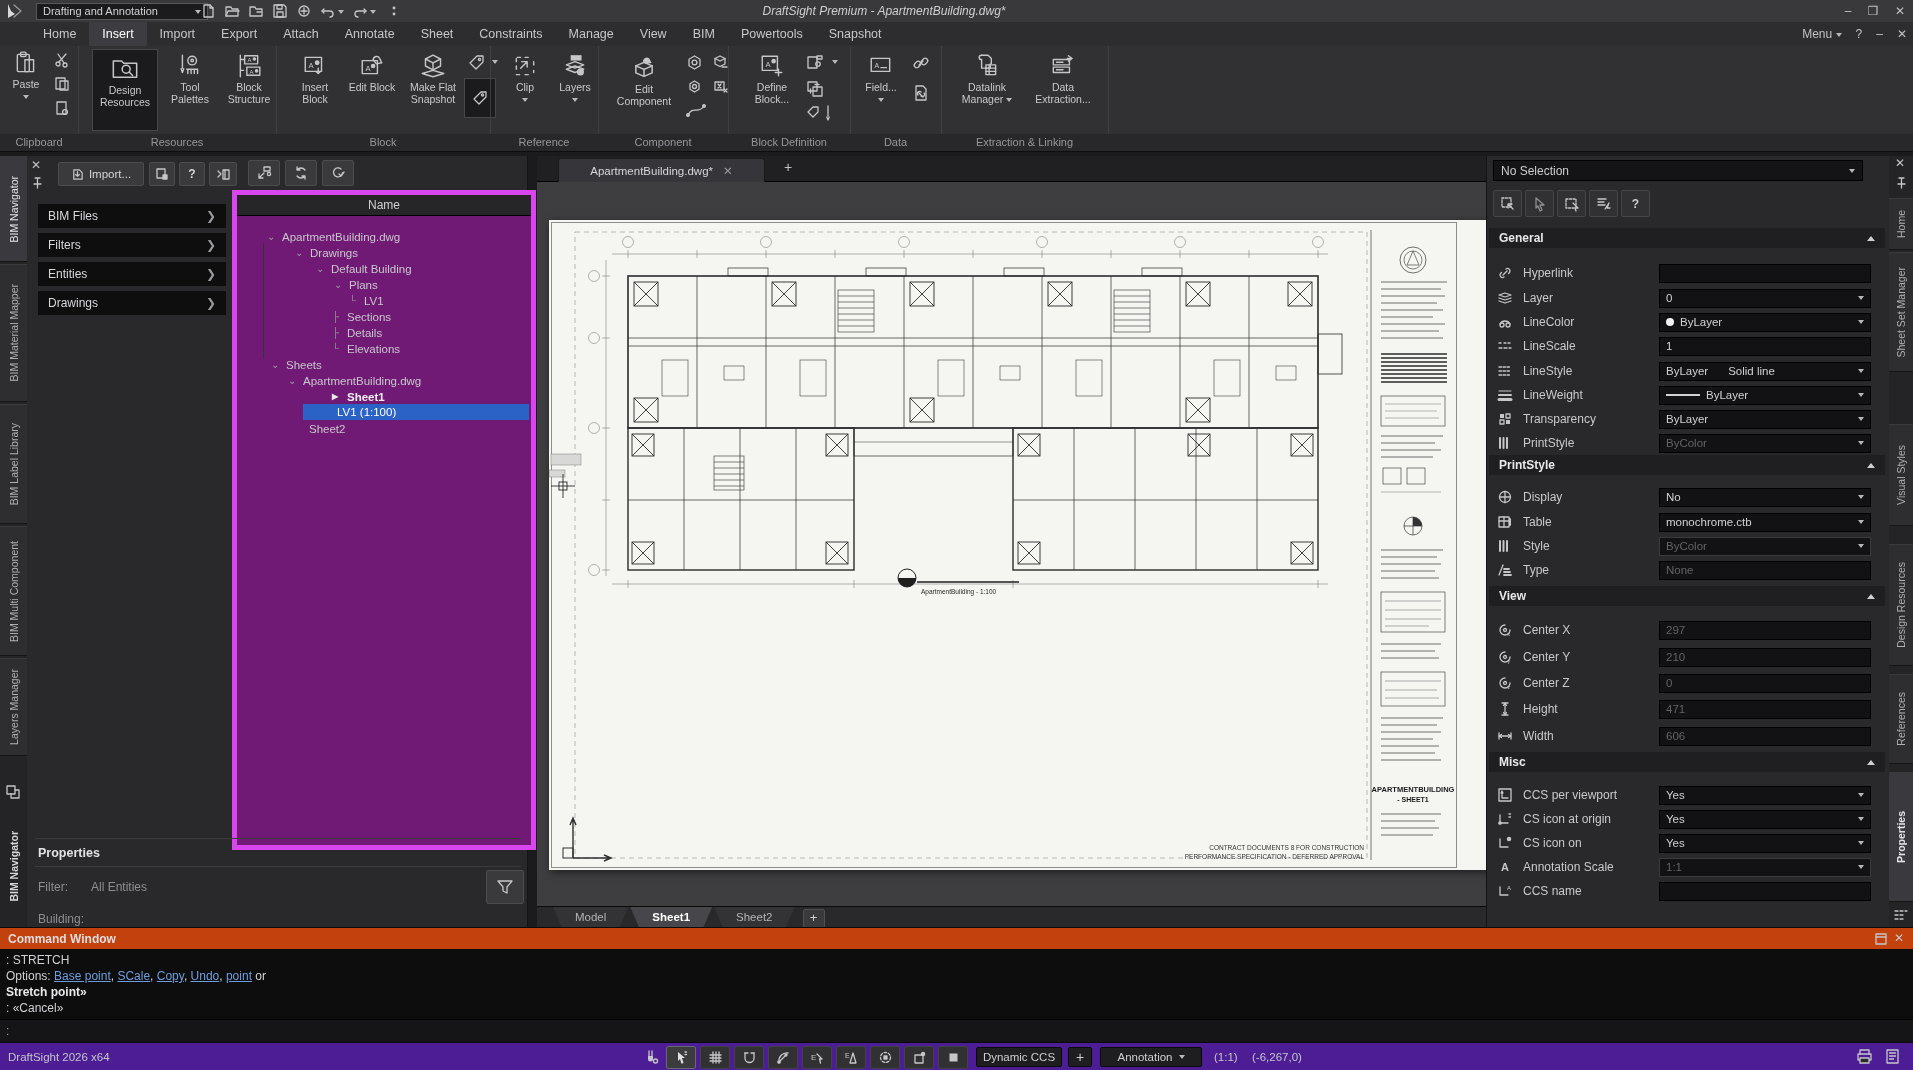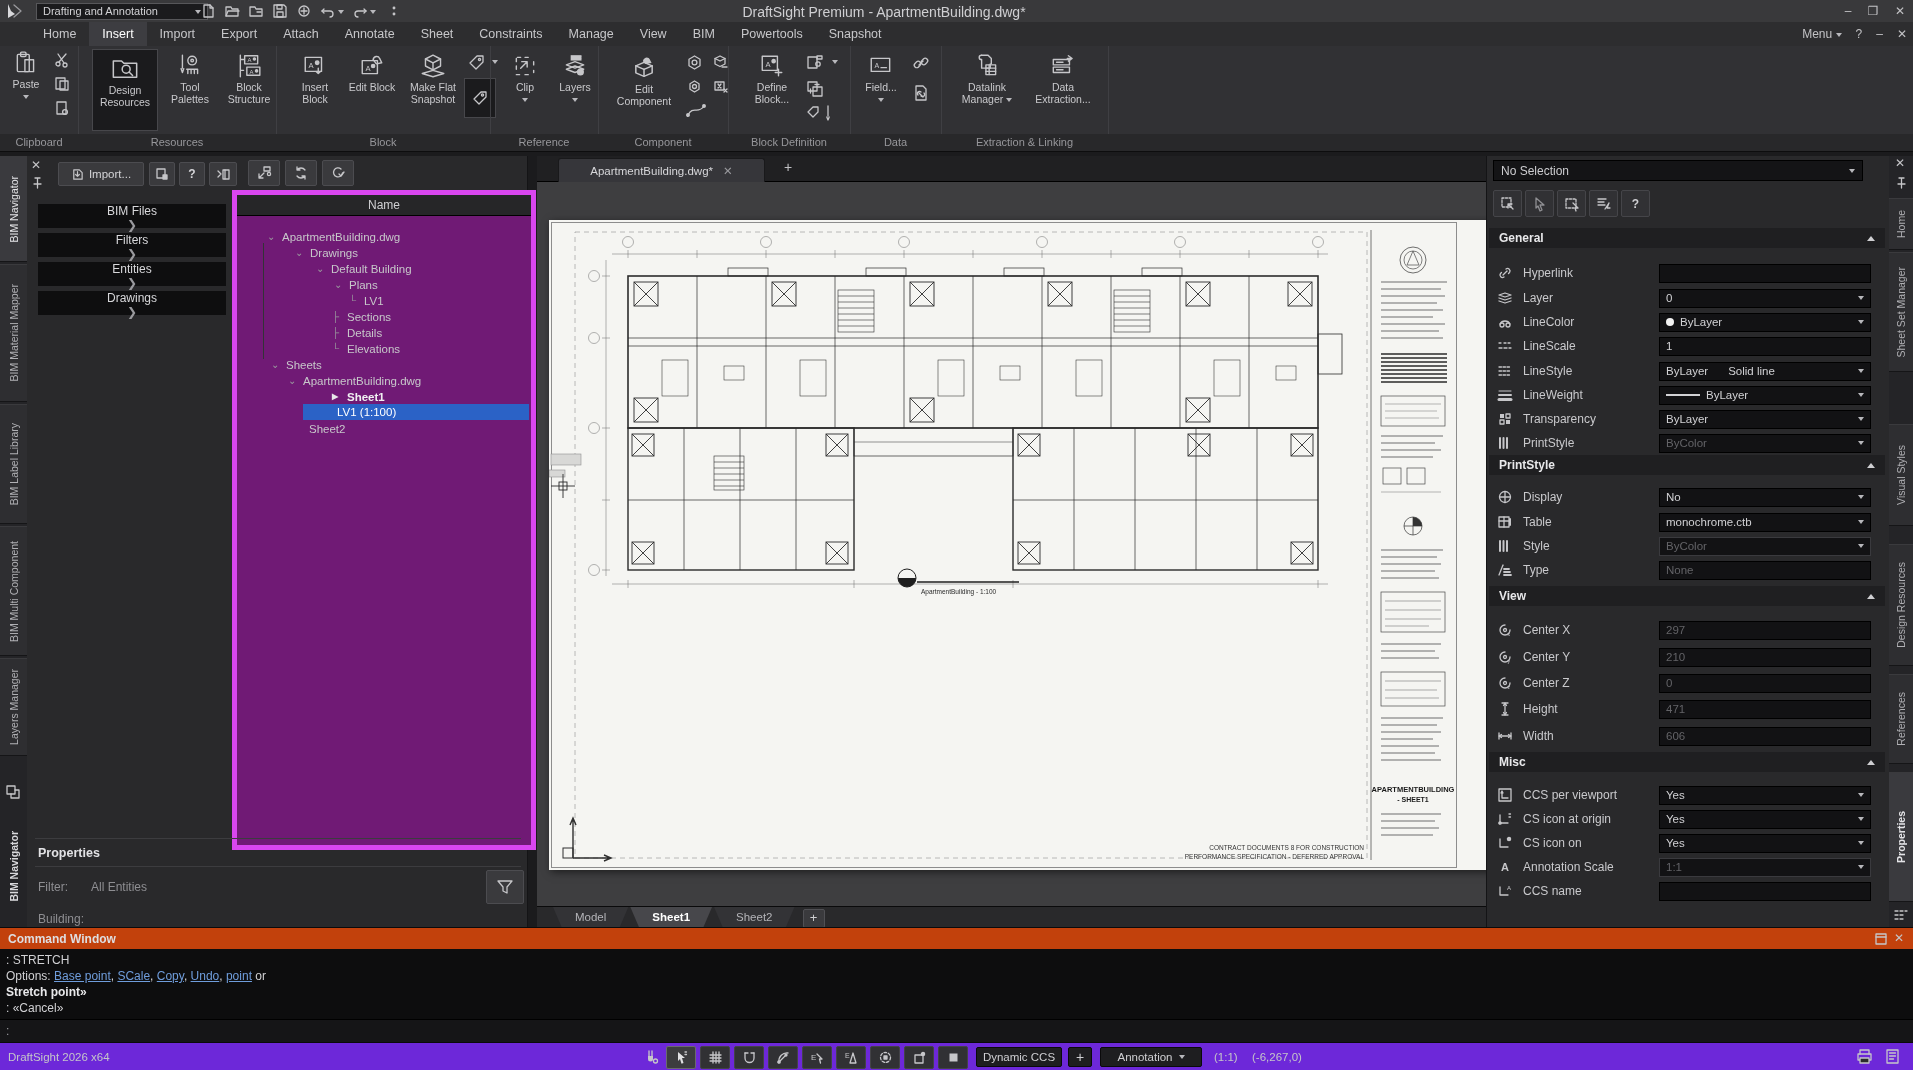--- a/index.html
+++ b/index.html
@@ -10,21 +10,21 @@
   svg.ic text{stroke:none;fill:#c6c6c9;font-family:"Liberation Sans",sans-serif;}
   svg.dk{stroke:#8f8f93;}
   .caret{width:0;height:0;border-left:3.5px solid transparent;border-right:3.5px solid transparent;border-top:4px solid #b8b8bc;display:inline-block;vertical-align:middle;}
   .tri-up{width:0;height:0;border-left:4px solid transparent;border-right:4px solid transparent;border-bottom:5px solid #cfcfd2;}
   
   #titlebar{left:0;top:0;width:1913px;height:22px;background:#39393b;border-bottom:1px solid #222;}
   #workspace{left:36px;top:3px;width:158px;height:15px;background:#1b1b1d;border:1px solid #57575a;
              color:#d2d2d5;font-size:11px;line-height:15px;padding:0 6px;display:flex;justify-content:space-between;align-items:center;}
   .qa{top:3px;width:16px;height:16px;}
   .winbtn{top:2px;color:#c2c2c5;font-size:12px;width:20px;text-align:center;line-height:18px;}
-  #apptitle{top:4px;left:0;width:1768px;text-align:center;color:#cfcfd2;font-size:14px;pointer-events:none;}
+  #apptitle{top:4px;left:0;width:1768px;text-align:center;color:#cfcfd2;font-size:12px;pointer-events:none;font-style:italic;}
   
   #menubar{left:0;top:22px;width:1913px;height:24px;background:#2d2d2f;display:flex;align-items:stretch;padding-left:30px;box-sizing:border-box;}
   .mitem{padding:0 13px;line-height:24px;color:#c7c7ca;font-size:12.5px;}
   .mitem.active{background:#3d3d41;color:#fff;}
   #menuright{right:6px;top:22px;height:24px;display:flex;align-items:center;gap:14px;color:#c2c2c5;}
   
   #ribbon{left:0;top:46px;width:1913px;height:88px;background:#313134;}
   #ribbonlabels{left:0;top:134px;width:1913px;height:17px;background:#28282a;border-bottom:1px solid #0d0d0e;}
   .rgl{position:absolute;top:2px;font-size:11px;color:#97979b;text-align:center;}
   .rsep{position:absolute;top:0;width:1px;height:105px;background:#3f3f43;}
@@ -35,21 +35,21 @@
   
   .strip{background:#242427;}
   .vtab{position:absolute;display:flex;align-items:center;justify-content:center;background:#2e2e31;border-top:1px solid #3a3a3d;border-bottom:1px solid #151517;}
   .vtab span{writing-mode:vertical-rl;transform:rotate(180deg);font-size:10.5px;color:#b0b0b4;white-space:nowrap;}
   .vtab.active{background:#3a3a3e;}
   .vtab.active span{color:#e4e4e7;}
   
   #leftpanel{left:27px;top:156px;width:500px;height:771px;background:#29292b;border-right:1px solid #141416;}
   .tbtn{position:absolute;background:#3a3a3d;border:1px solid #4c4c50;border-radius:2px;display:flex;align-items:center;justify-content:center;gap:5px;color:#d5d5d8;}
   .accitem{position:absolute;left:11px;width:188px;height:24px;background:#0e0e0f;color:#d8d8db;
-           display:flex;align-items:center;justify-content:space-between;padding:0 10px;box-sizing:border-box;font-size:12px;flex-direction:column;}
+           display:flex;align-items:center;justify-content:space-between;padding:0 10px;box-sizing:border-box;font-size:12px;}
   #treecol{position:absolute;left:205px;top:34px;width:294px;height:650px;background:#701a75;border:5px solid #d946ef;}
   #treehdr{position:absolute;left:0;top:0;width:100%;height:20px;background:#262628;color:#cfcfd2;text-align:center;line-height:20px;font-size:12px;border-bottom:1px solid #000;}
   .trow{position:absolute;height:15px;font-size:11.5px;color:#c7c7ca;display:flex;align-items:center;gap:4px;}
   .tg{color:#9a9a9e;font-size:10px;width:11px;display:inline-block;}
   .trow.bold{color:#f0f0f2;font-weight:bold;}
   .selrow{position:absolute;background:#2b62c6;color:#fff;height:16px;display:flex;align-items:center;font-size:11.5px;}
   .guide{position:absolute;width:1px;background:#333336;}
   .footlbl{color:#8e8e92;font-size:12px;}
   
   #canvas{left:537px;top:156px;width:949px;height:771px;background:#3e3e40;}
@@ -81,21 +81,21 @@
   .dot{width:8px;height:8px;border-radius:50%;background:#f2f2f2;display:inline-block;}
   .wline{width:34px;height:2px;background:#d2d2d5;display:inline-block;}
   
   #cmdhdr{left:0;top:927px;width:1913px;height:22px;background:#c2410c;border-top:1px solid #0a0a0b;display:flex;align-items:center;}
   #cmdbody{left:0;top:949px;width:1913px;height:70px;background:#0d0d0e;font-size:12px;color:#d0d0d3;}
   #cmdinput{left:0;top:1019px;width:1913px;height:23px;background:#151517;border-top:1px solid #000;color:#9a9a9e;
             display:flex;align-items:center;padding-left:6px;box-sizing:border-box;}
   .cline{position:absolute;left:6px;}
   .clink{color:#6f9ddc;text-decoration:underline;}
   
-  #statusbar{left:0;top:1042px;width:1913px;height:28px;background:#6d28d9;border-top:1px solid #0a0a0b;}
+  #statusbar{left:0;top:1042px;width:1913px;height:28px;background:#4c1d95;border-top:1px solid #0a0a0b;}
   .sbtn{position:absolute;top:3px;width:28px;height:21px;background:#313134;border:1px solid #434347;border-radius:2px;
         display:flex;align-items:center;justify-content:center;}
   .sbtn.on{background:#3c3c3f;border-color:#6a6a6e;}
   .spill{position:absolute;top:4px;height:20px;background:#1e1e20;border:1px solid #0a0a0b;border-radius:2px;color:#cfcfd2;
          display:flex;align-items:center;justify-content:center;font-size:11.5px;box-sizing:border-box;gap:6px;}
   .stxt{position:absolute;top:8px;color:#c5c5c9;font-size:11.5px;}
 </style>
 </head>
 <body>
 

